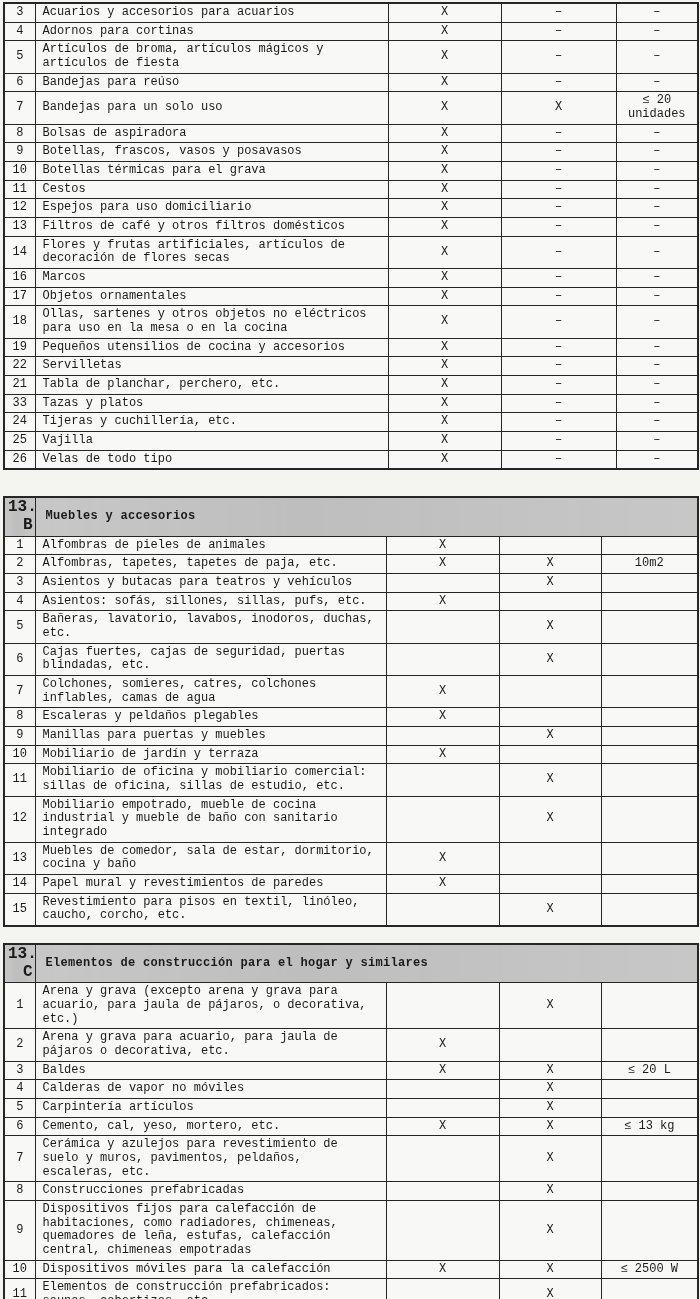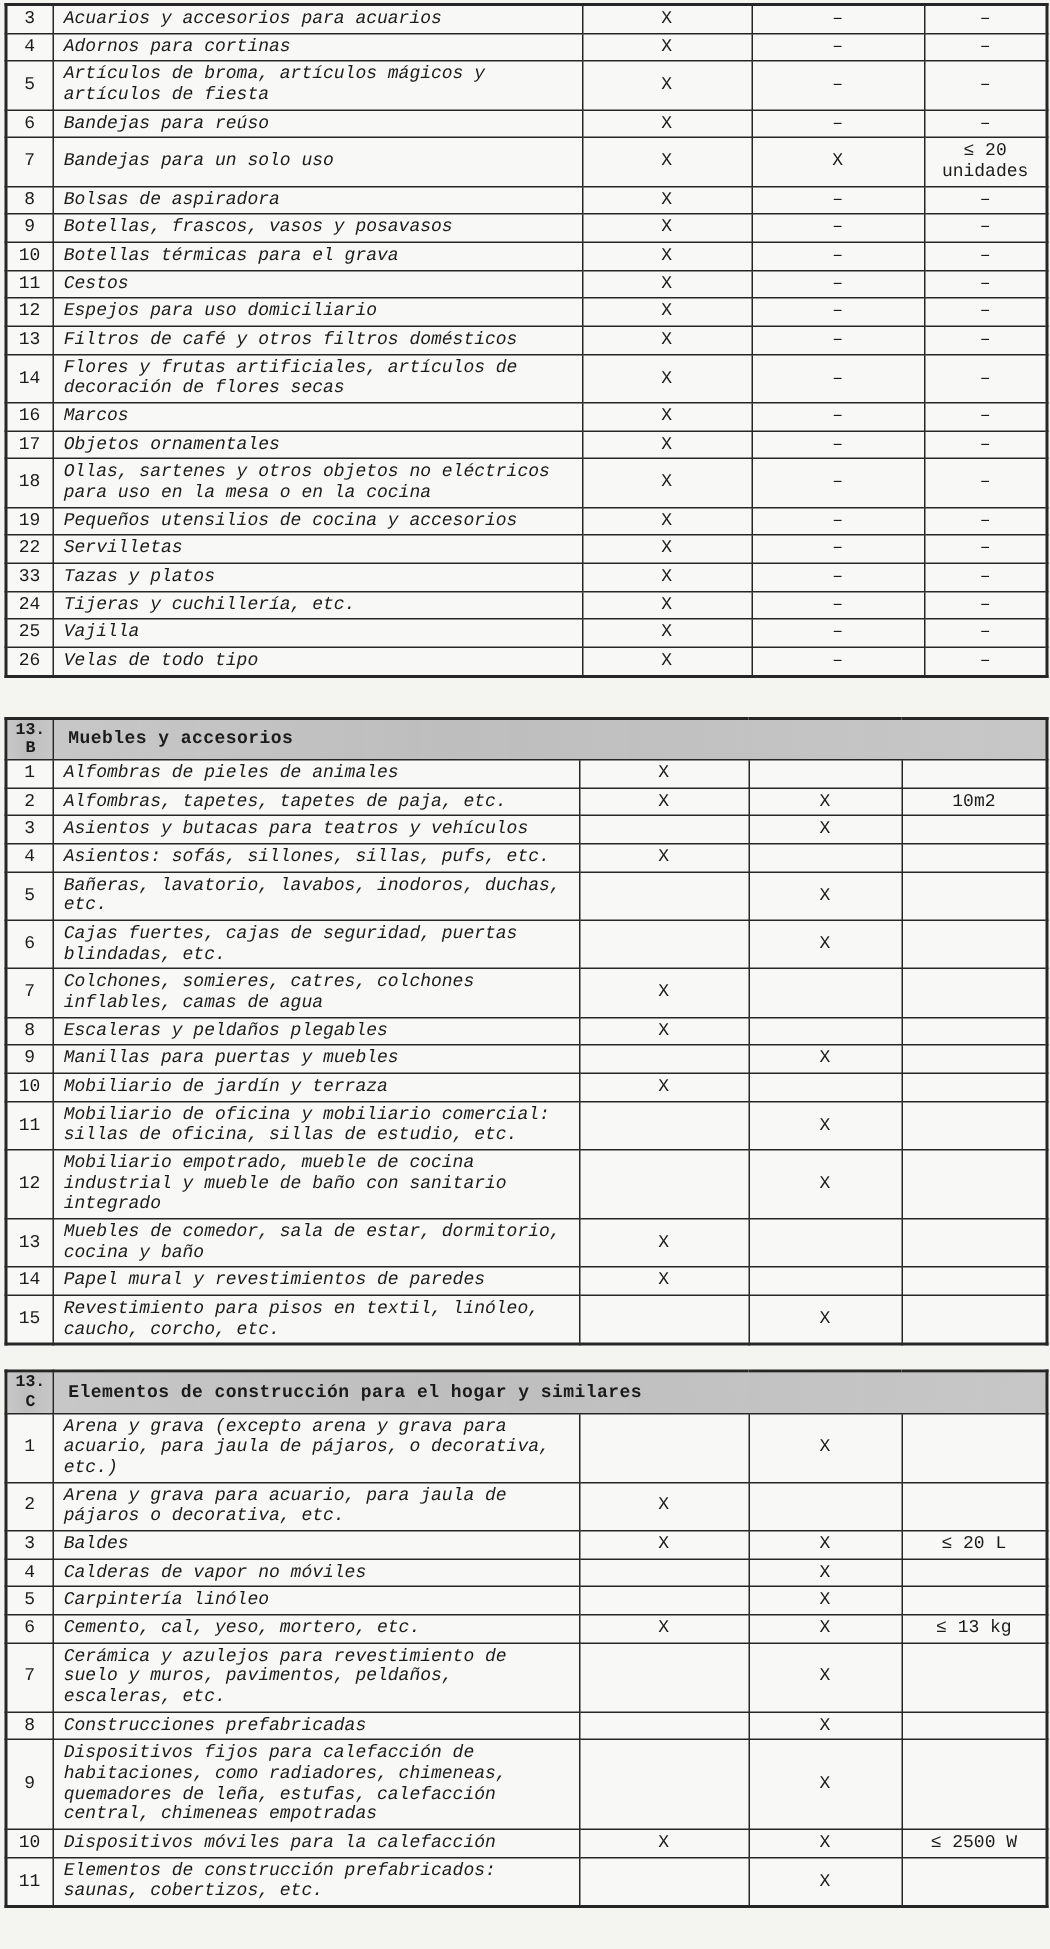--- a/index.html
+++ b/index.html
@@ -21,32 +21,32 @@
   #table-13b { margin-bottom:16px; }
   td {
     border:1px solid var(--line, #262626);
     vertical-align:middle;
     font-size:12px;
     line-height:1.14;
     padding:2px 4px;
     overflow:hidden;
   }
   td.num  { text-align:center; padding:2px 1px; }
-  td.desc { padding:2px 7px; text-align:left;font-style:italic; }
+  td.desc { padding:2px 7px; text-align:left; }
   td.val  { text-align:center; }
   tr.section-header td {
     background: var(--header-bg, #c4c4c4);
     background-image: linear-gradient(90deg, rgba(255,255,255,0.06), rgba(0,0,0,0.03) 40%, rgba(255,255,255,0.05));
     font-weight:bold;
   }
   td.sec-num {
-    font-size:11px;
+    font-size:16px;
     line-height:1.1;
     padding:1px 2px 1px 3px;
-    text-align:center;
+    text-align:right;
     vertical-align:middle;
   }
   td.sec-num .sec-line { display:block; }
   td.sec-title {
     font-size:12px;
     padding:3px 10px;
     letter-spacing:0.3px;
   }
 </style>
 </head>
@@ -171,20 +171,27 @@
         <tr>
           <td class="num">19</td>
           <td class="desc">Pequeños utensilios de cocina y accesorios</td>
           <td class="val">X</td>
           <td class="val">–</td>
           <td class="val">–</td>
         </tr>
         <tr>
           <td class="num">22</td>
           <td class="desc">Servilletas</td>
+          <td class="val">X</td>
+          <td class="val">–</td>
+          <td class="val">–</td>
+        </tr>
+        <tr>
+          <td class="num">21</td>
+          <td class="desc">Tabla de planchar, perchero, etc.</td>
           <td class="val">X</td>
           <td class="val">–</td>
           <td class="val">–</td>
         </tr>
         <tr>
           <td class="num">33</td>
           <td class="desc">Tazas y platos</td>
           <td class="val">X</td>
           <td class="val">–</td>
           <td class="val">–</td>
@@ -380,21 +387,21 @@
         </tr>
         <tr>
           <td class="num">4</td>
           <td class="desc">Calderas de vapor no móviles</td>
           <td class="val"></td>
           <td class="val">X</td>
           <td class="val"></td>
         </tr>
         <tr>
           <td class="num">5</td>
-          <td class="desc">Carpintería linóleo</td>
+          <td class="desc">Carpintería artículos</td>
           <td class="val"></td>
           <td class="val">X</td>
           <td class="val"></td>
         </tr>
         <tr>
           <td class="num">6</td>
           <td class="desc">Cemento, cal, yeso, mortero, etc.</td>
           <td class="val">X</td>
           <td class="val">X</td>
           <td class="val">≤ 13 kg</td>

